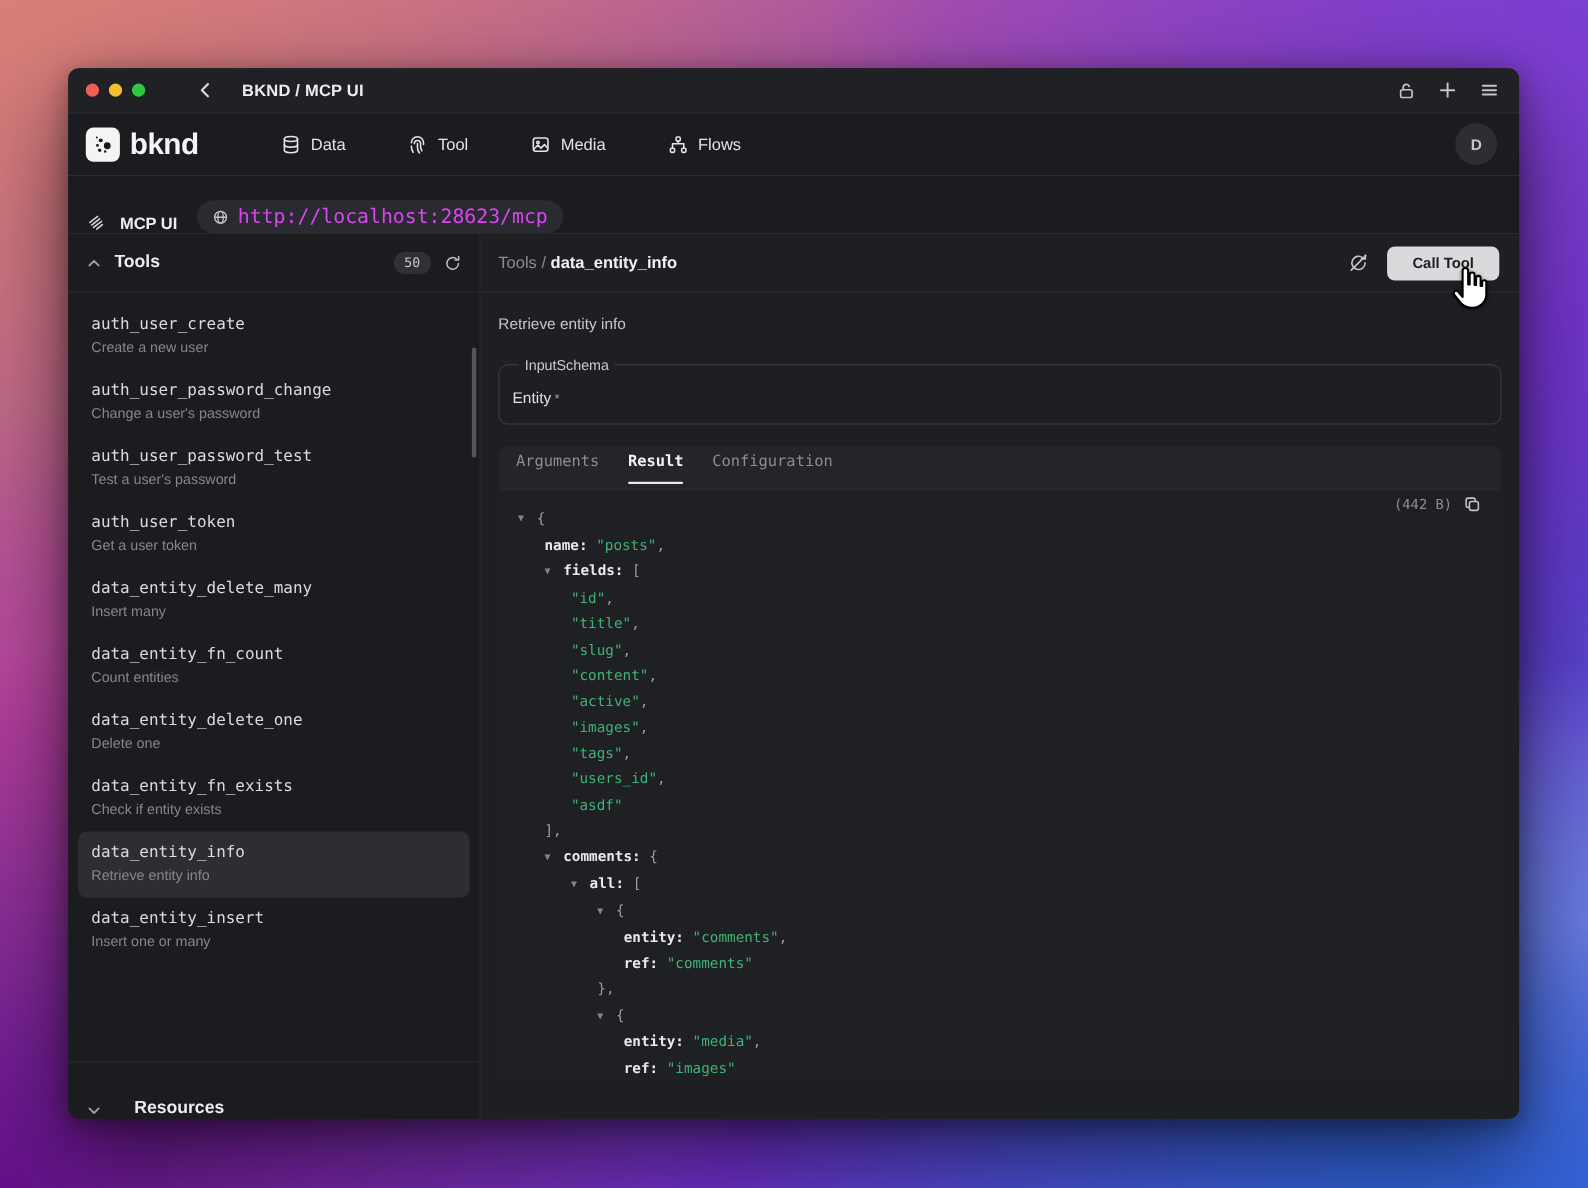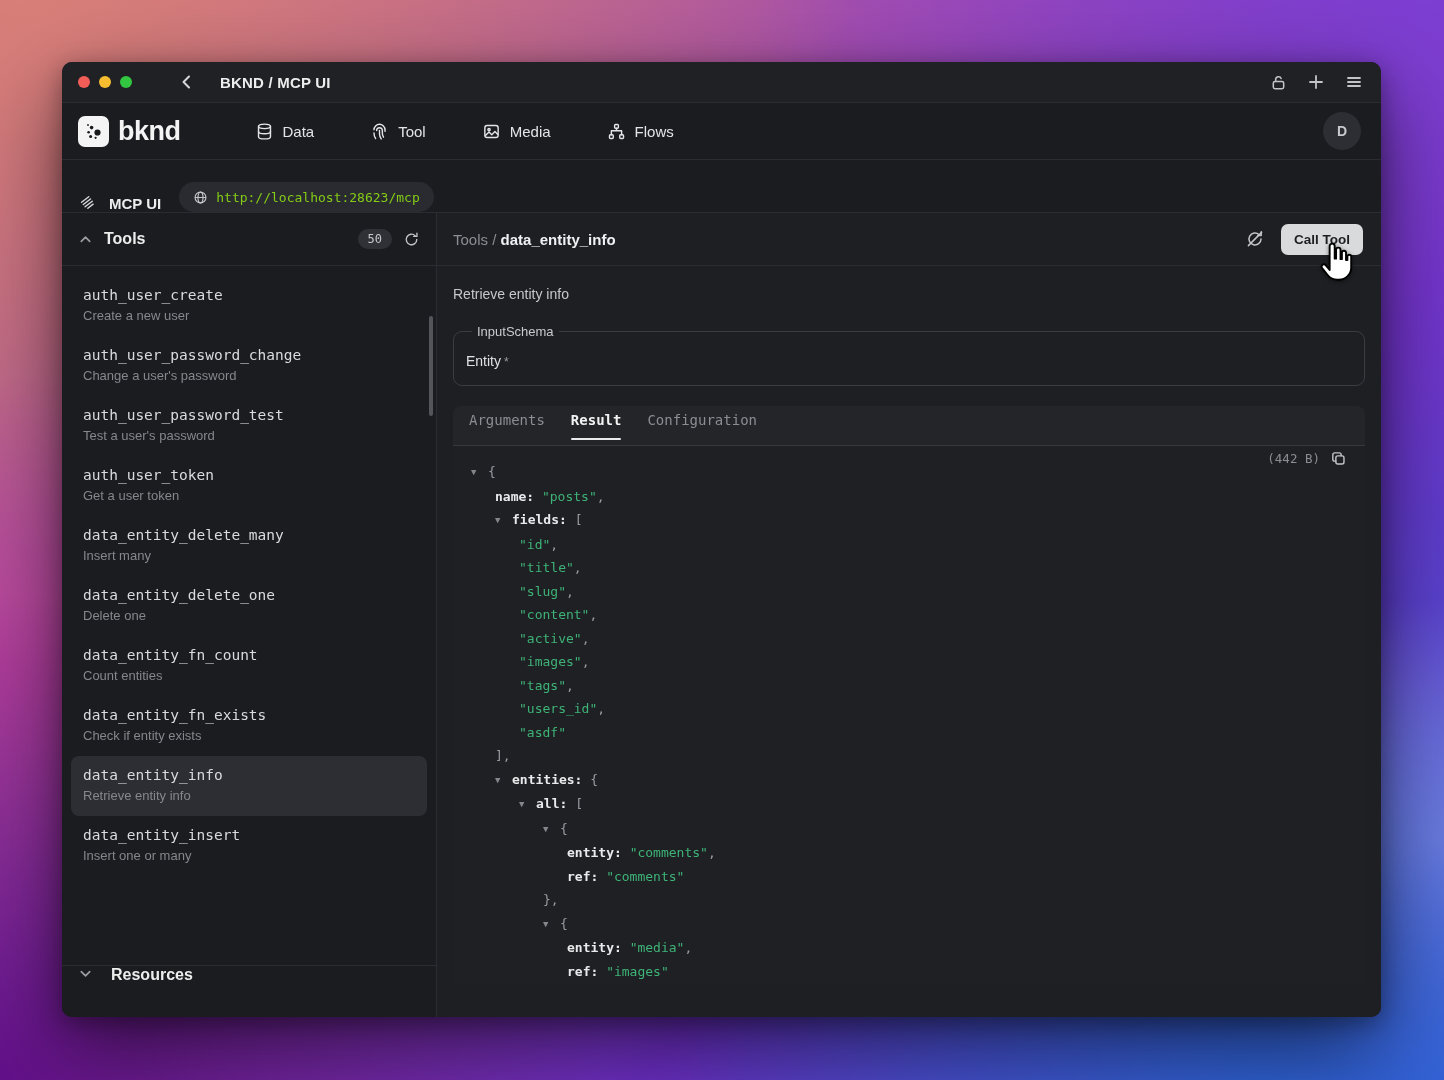--- a/index.html
+++ b/index.html
@@ -35,43 +35,43 @@
   .brand { display:flex; align-items:center; gap:9px; margin-right:46px; }
   .brand-mark { width:31px; height:31px; background:#f4f4f5; border-radius:7px; display:flex; align-items:center; justify-content:center; }
   .brand-word { font-size:27px; font-weight:800; color:#f4f4f5; letter-spacing:-.5px; }
   .nav-item { display:flex; align-items:center; gap:9px; margin:0 28px; font-size:15px; color:#e3e4e6; cursor:default; }
   .nav-item svg { display:block; }
   .avatar { position:absolute; right:20px; width:38px; height:38px; border-radius:50%; background:#2d2e33; display:flex; align-items:center; justify-content:center; font-size:14px; font-weight:700; color:#c7c8cb; }
   
   .mcpbar { height:53px; background:#1b1c20; border-top:1px solid #2b2c31; display:flex; align-items:flex-end; padding:0 16px; gap:12px; }
   .mcp-title { font-size:15px; font-weight:800; color:#eceded; margin-right:6px; }
   .url-pill { display:flex; align-items:center; gap:8px; background:#2a2b30; border-radius:15px; height:30px; padding:0 14px;
-    font-family:"DejaVu Sans Mono", monospace; font-size:13px; color:#84cc16; }
+    font-family:"DejaVu Sans Mono", monospace; font-size:18px; color:#d946ef; }
   
   .content { display:flex; height:805px; border-top:1px solid #2b2c31; }
   .sidebar { width:375px; background:#1b1c20; border-right:1px solid #2b2c31; display:flex; flex-direction:column; position:relative; }
   .side-header { height:53px; border-bottom:1px solid #2b2c31; display:flex; align-items:center; padding:0 16px; gap:11px; flex:none; }
   .side-header .hd { font-size:16px; font-weight:700; color:#eceded; }
   .count-badge { margin-left:auto; background:#303136; border-radius:11px; padding:3px 10px; font-family:"DejaVu Sans Mono", monospace; font-size:12px; color:#c7c8cb; }
   .tool-list { flex:1; padding:10px 9px 0; overflow:hidden; position:relative; }
   .tool-item { padding:11px 12px 13px; border-radius:8px; cursor:pointer; }
   .tool-item.selected { background:#2d2e33; }
   .tool-name { font-family:"DejaVu Sans Mono", monospace; font-size:14.5px; color:#dadbdd; display:block; }
   .tool-desc { font-size:13px; color:#85878c; display:block; margin-top:5px; }
   .side-scrollbar { position:absolute; right:3px; top:50px; width:4px; height:100px; border-radius:2px; background:#54555b; }
-  .side-footer { height:52px; border-top:1px solid #2b2c31; display:flex; align-items:flex-start; padding:0 16px; gap:18px; flex:none; }
+  .side-footer { height:52px; border-top:1px solid #2b2c31; display:flex; align-items:flex-end; padding:0 16px; gap:29px; flex:none; }
   .side-footer .hd { font-size:16px; font-weight:700; color:#eceded; }
   
   .main { flex:1; background:#1e1f23; display:flex; flex-direction:column; overflow:hidden; position:relative; }
   .main-header { height:53px; border-bottom:1px solid #2b2c31; display:flex; align-items:center; padding:0 18px 0 16px; flex:none; }
   .crumb { font-size:15px; }
   .crumb .dim { color:#8b8d92; }
   .crumb .cur { color:#f0f1f2; font-weight:700; }
   .main-header-right { margin-left:auto; display:flex; align-items:center; gap:16px; }
-  .btn-call { background:#d9dadc; color:#1d1e22; font-size:13.5px; font-weight:700; border:none; border-radius:7px; padding:8px 13px; cursor:pointer; font-family:"Liberation Sans", sans-serif; }
+  .btn-call { background:#d9dadc; color:#1d1e22; font-size:13.5px; font-weight:700; border:none; border-radius:7px; padding:8px 23px; cursor:pointer; font-family:"Liberation Sans", sans-serif; }
   .main-body { flex:1; padding:20px 16px 0; overflow:hidden; }
   .desc { font-size:14px; color:#c6c7ca; }
   fieldset.schema { margin-top:22px; border:1px solid #3b3c42; border-radius:9px; padding:10px 12px 16px; }
   fieldset.schema legend { font-size:13px; color:#c9cacd; padding:0 5px; margin-left:6px; }
   .field-label { font-size:14px; color:#e0e1e3; margin-top:4px; display:block; }
   .req { color:#9b9da2; font-size:12px; margin-left:3px; }
   .select { margin-top:9px; height:41px; background:#222327; border:1px solid #47484e; border-radius:9px; display:flex; align-items:center; padding:0 15px; font-size:14px; color:#e0e1e3; cursor:pointer; }
   .select .chev { margin-left:auto; color:#b9babd; }
   .tabsbar { margin-top:20px; background:#242529; border-bottom:1px solid #37383d; border-radius:8px 8px 0 0; padding:0 16px; display:flex; gap:26px; height:40px; align-items:center; }
   .tab { font-family:"DejaVu Sans Mono", monospace; font-size:14px; color:#8b8d92; padding-bottom:11px; position:relative; cursor:pointer; }
@@ -223,26 +223,26 @@
           </div>
         <div class="tool-item">
             <span class="tool-name">auth_user_token</span>
             <span class="tool-desc">Get a user token</span>
           </div>
         <div class="tool-item">
             <span class="tool-name">data_entity_delete_many</span>
             <span class="tool-desc">Insert many</span>
           </div>
         <div class="tool-item">
+            <span class="tool-name">data_entity_fn_count</span>
+            <span class="tool-desc">Count entities</span>
+          </div>
+        <div class="tool-item">
             <span class="tool-name">data_entity_delete_one</span>
             <span class="tool-desc">Delete one</span>
-          </div>
-        <div class="tool-item">
-            <span class="tool-name">data_entity_fn_count</span>
-            <span class="tool-desc">Count entities</span>
           </div>
         <div class="tool-item">
             <span class="tool-name">data_entity_fn_exists</span>
             <span class="tool-desc">Check if entity exists</span>
           </div>
         <div class="tool-item selected">
             <span class="tool-name">data_entity_info</span>
             <span class="tool-desc">Retrieve entity info</span>
           </div>
         <div class="tool-item">
@@ -303,21 +303,21 @@
               <div class="json-line" style="padding-left: 48px;"><span class="tk-str">"id"</span><span class="tk-punct">,</span></div>
               <div class="json-line" style="padding-left: 48px;"><span class="tk-str">"title"</span><span class="tk-punct">,</span></div>
               <div class="json-line" style="padding-left: 48px;"><span class="tk-str">"slug"</span><span class="tk-punct">,</span></div>
               <div class="json-line" style="padding-left: 48px;"><span class="tk-str">"content"</span><span class="tk-punct">,</span></div>
               <div class="json-line" style="padding-left: 48px;"><span class="tk-str">"active"</span><span class="tk-punct">,</span></div>
               <div class="json-line" style="padding-left: 48px;"><span class="tk-str">"images"</span><span class="tk-punct">,</span></div>
               <div class="json-line" style="padding-left: 48px;"><span class="tk-str">"tags"</span><span class="tk-punct">,</span></div>
               <div class="json-line" style="padding-left: 48px;"><span class="tk-str">"users_id"</span><span class="tk-punct">,</span></div>
               <div class="json-line" style="padding-left: 48px;"><span class="tk-str">"asdf"</span></div>
               <div class="json-line" style="padding-left: 24px;"><span class="tk-punct">],</span></div>
-              <div class="json-line" style="padding-left: 24px;"><span class="tk-arrow">▼</span><span class="tk-key">entities:</span> <span class="tk-punct">{</span></div>
+              <div class="json-line" style="padding-left: 24px;"><span class="tk-arrow">▼</span><span class="tk-key">comments:</span> <span class="tk-punct">{</span></div>
               <div class="json-line" style="padding-left: 48px;"><span class="tk-arrow">▼</span><span class="tk-key">all:</span> <span class="tk-punct">[</span></div>
               <div class="json-line" style="padding-left: 72px;"><span class="tk-arrow">▼</span><span class="tk-punct">{</span></div>
               <div class="json-line" style="padding-left: 96px;"><span class="tk-key">entity:</span> <span class="tk-str">"comments"</span><span class="tk-punct">,</span></div>
               <div class="json-line" style="padding-left: 96px;"><span class="tk-key">ref:</span> <span class="tk-str">"comments"</span></div>
               <div class="json-line" style="padding-left: 72px;"><span class="tk-punct">},</span></div>
               <div class="json-line" style="padding-left: 72px;"><span class="tk-arrow">▼</span><span class="tk-punct">{</span></div>
               <div class="json-line" style="padding-left: 96px;"><span class="tk-key">entity:</span> <span class="tk-str">"media"</span><span class="tk-punct">,</span></div>
               <div class="json-line" style="padding-left: 96px;"><span class="tk-key">ref:</span> <span class="tk-str">"images"</span></div>
             </div>
         </div>

